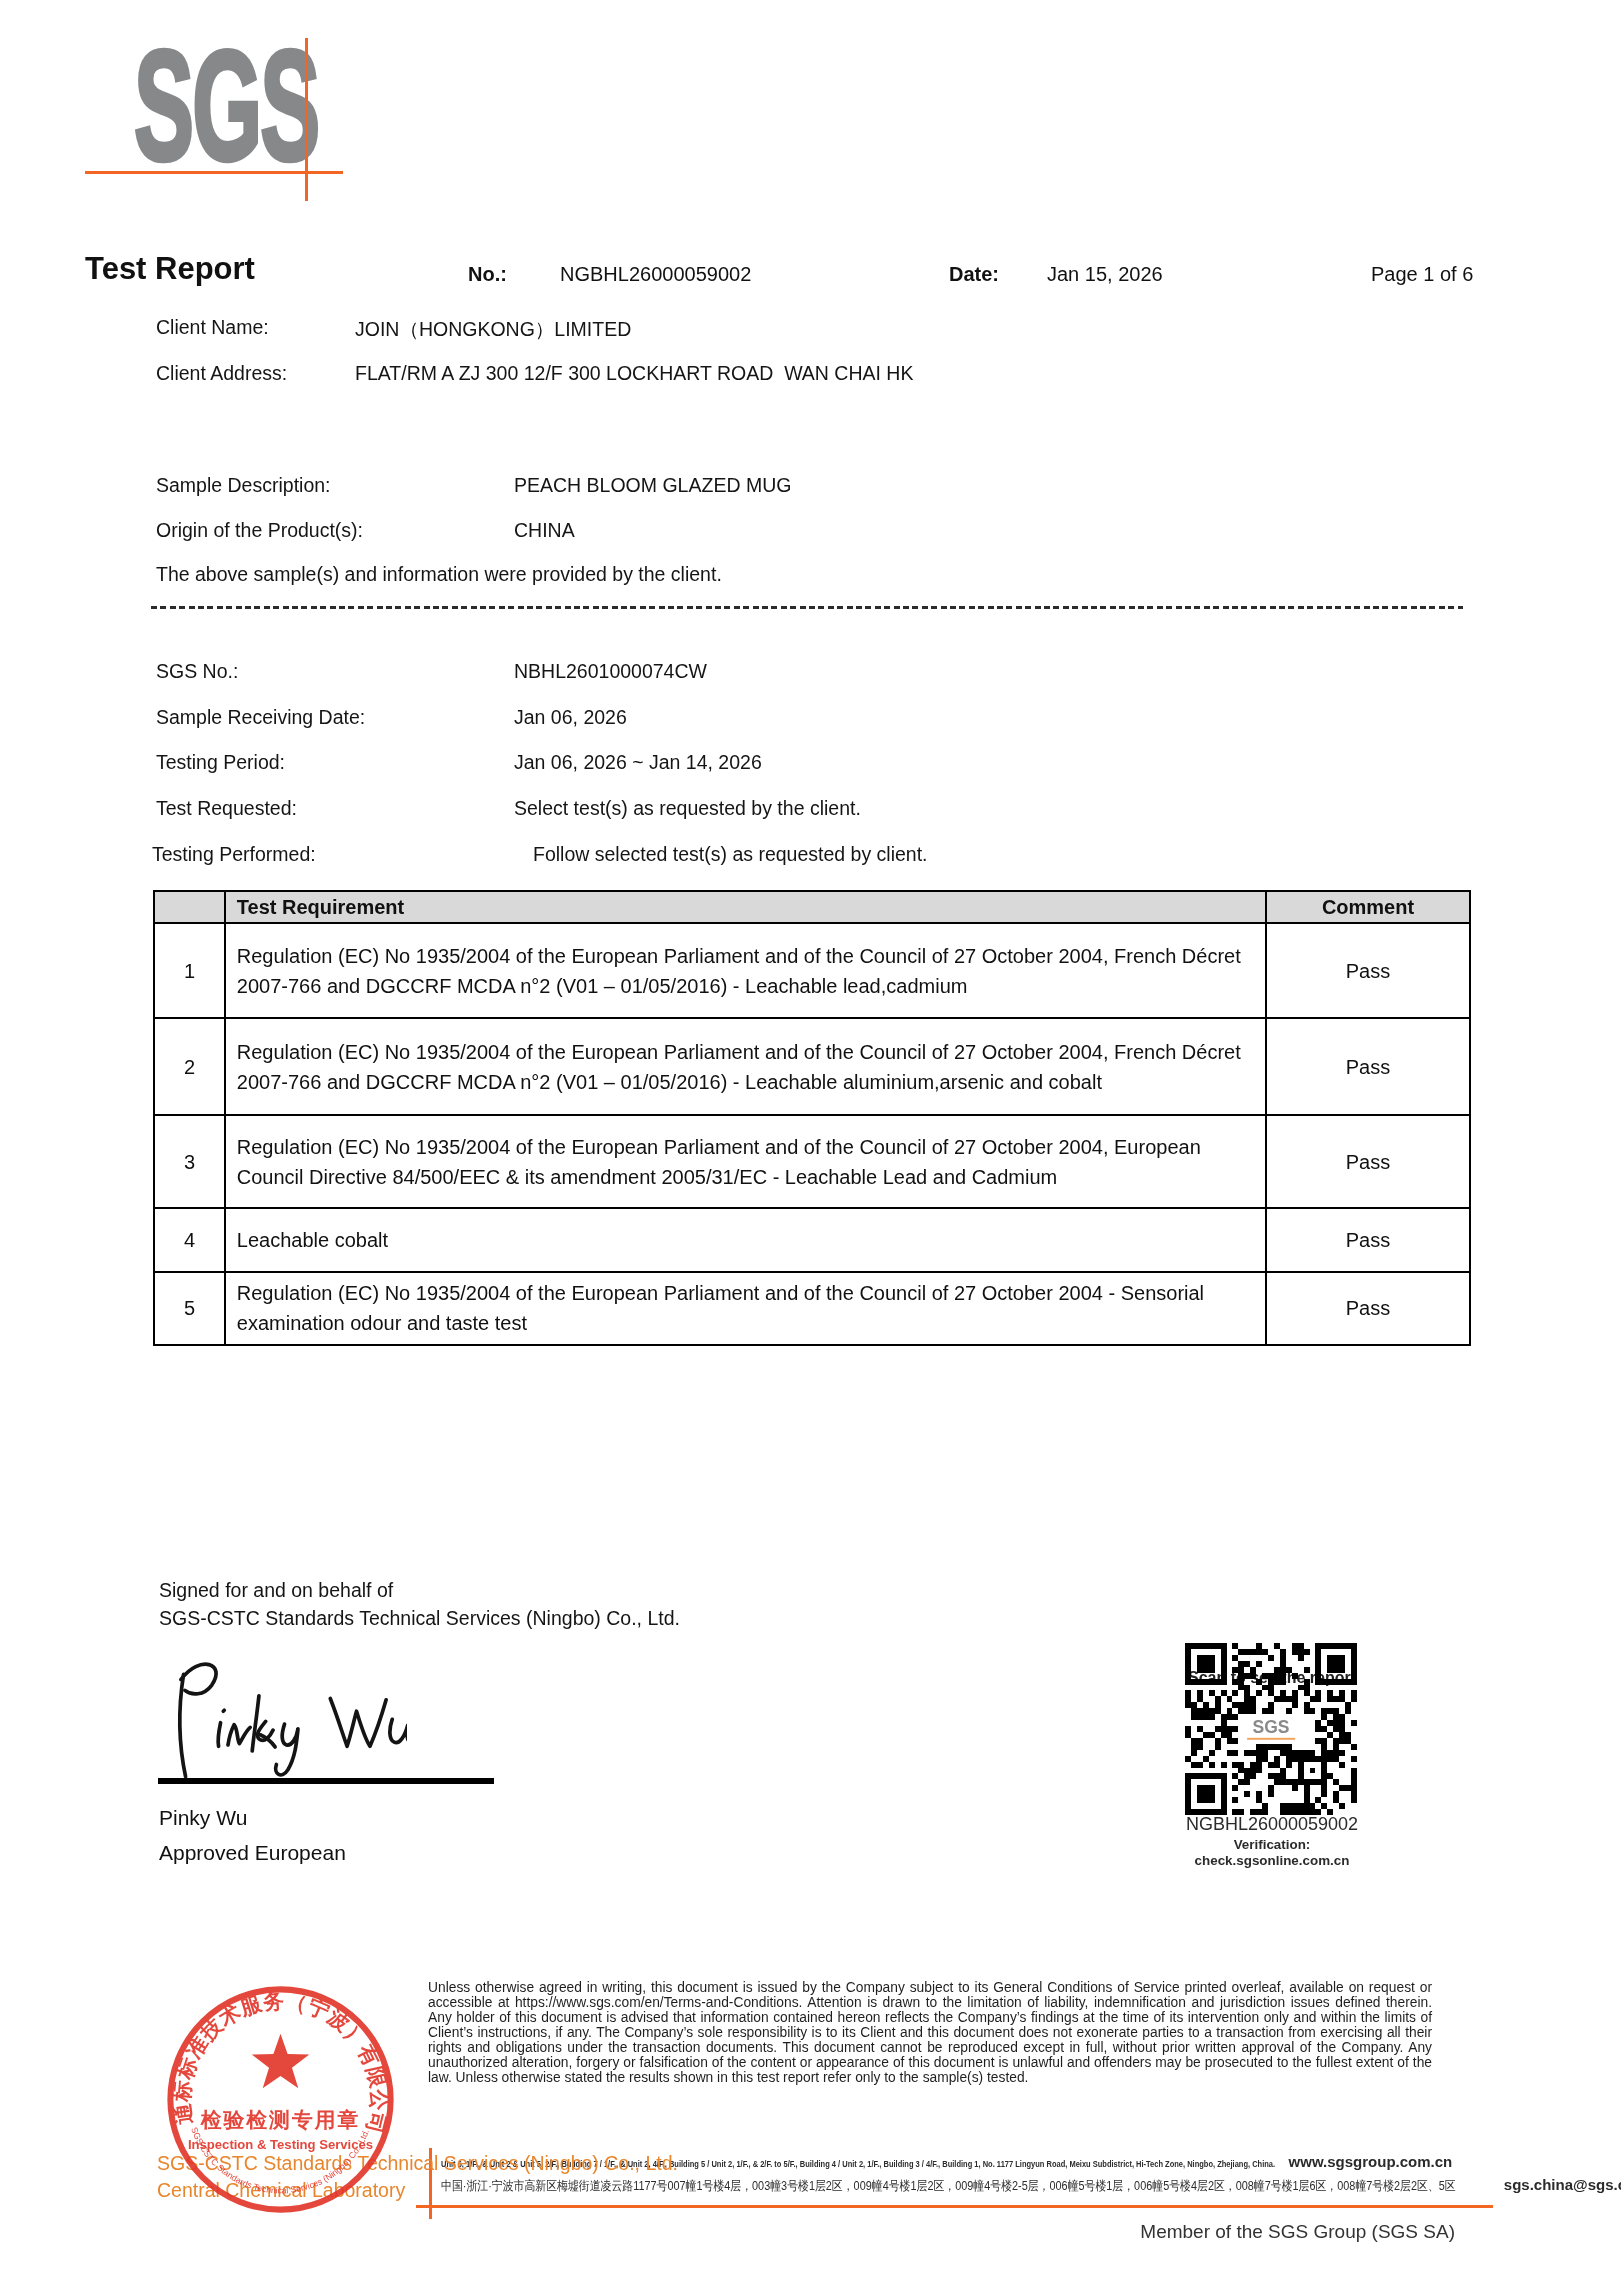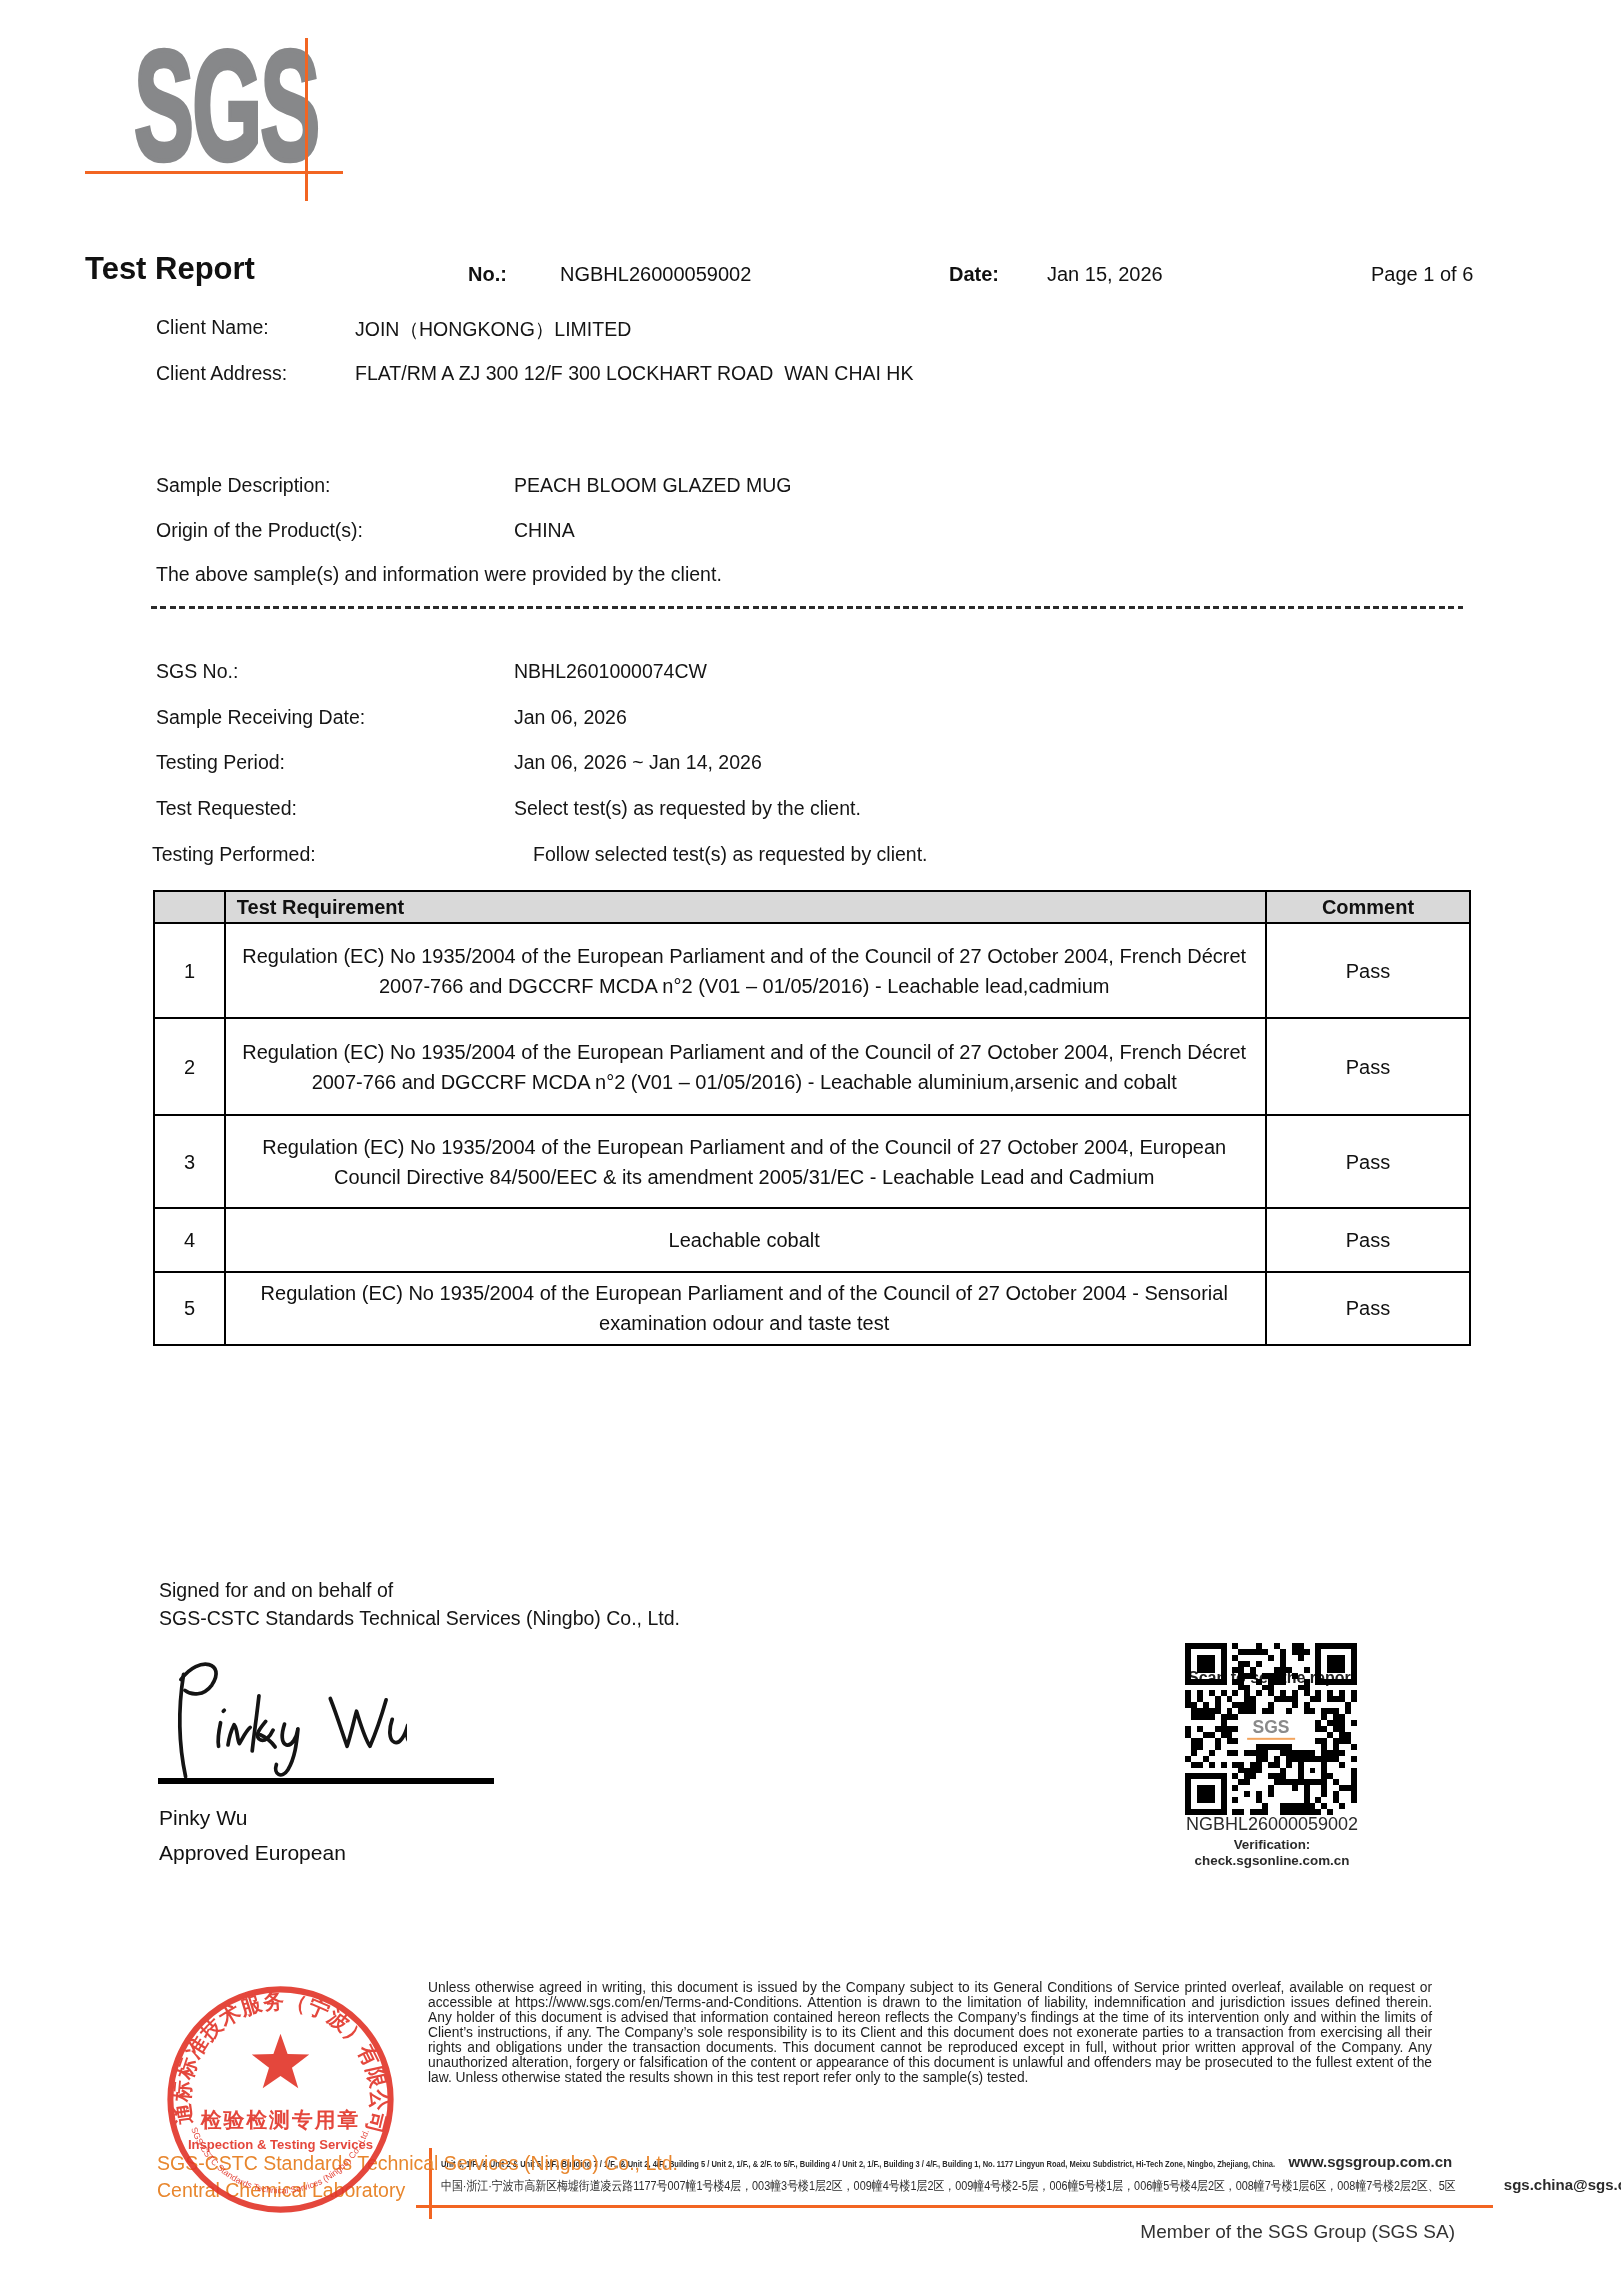--- a/index.html
+++ b/index.html
@@ -38,21 +38,21 @@
   table.results { position:absolute; left:153px; top:890px; width:1316px;
     border-collapse:collapse; table-layout:fixed; }
   table.results th, table.results td {
     border:2px solid #000; font-size:20px; line-height:30px; vertical-align:middle;
   }
   table.results thead th { background:#d9d9d9; height:24px; font-weight:bold; }
   th.c-no  { width:71px; }
   th.c-req { width:1041px; text-align:left; padding-left:10.8px; }
   th.c-com { width:204px; text-align:center; }
   td.no   { text-align:center; }
-  td.req  { padding:5.4px 13.4px 5.4px 10.8px; text-align:center;margin-top:20px; }
+  td.req  { padding:5.4px 13.4px 5.4px 10.8px; text-align:left;margin-top:20px; }
   td.com  { text-align:center; }
 
   
   .sig-underline { left:158px; top:1778px; width:336px; height:6px; background:#000; }
 
   
   .qr-cap  { left:1161px; top:1621px; width:222px; text-align:center; font-size:16px; font-weight:bold; color:#222;margin-top:48px; }
   .qr-box  { left:1185px; top:1643px; width:172px; height:172px; }
   .qr-center-label {
     position:absolute; left:50%; top:50%; transform:translate(-50%,-52%);

